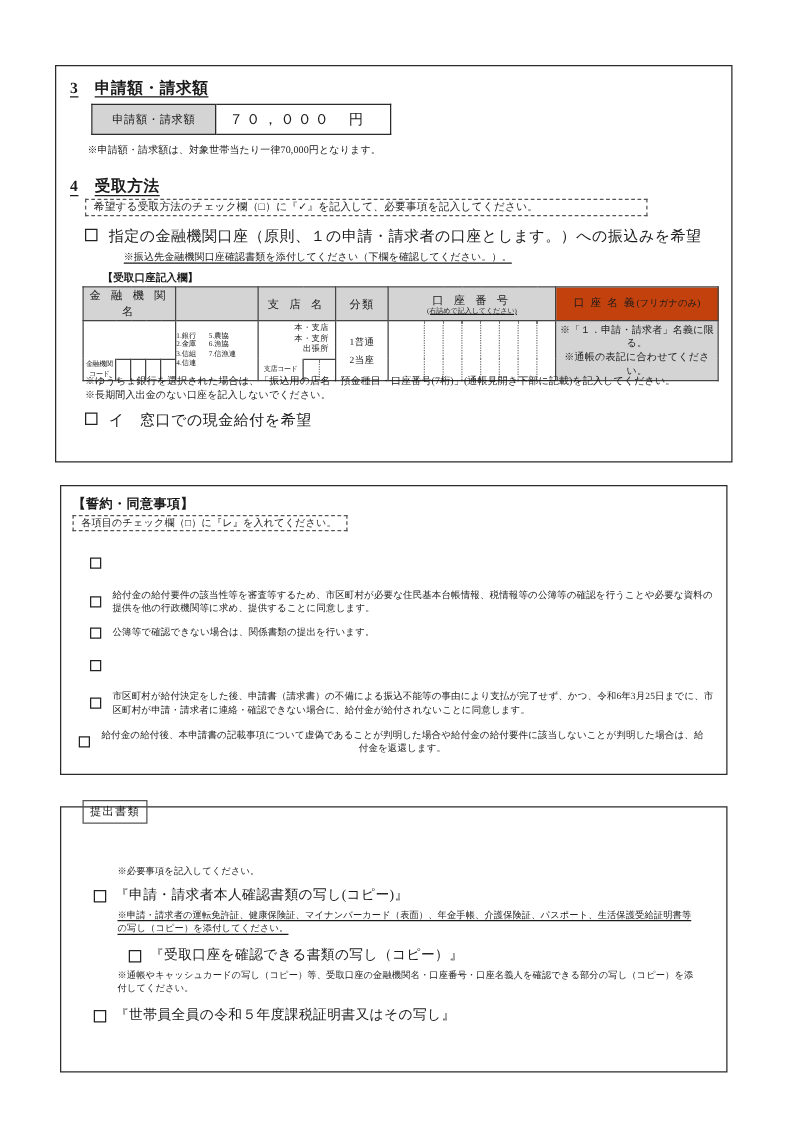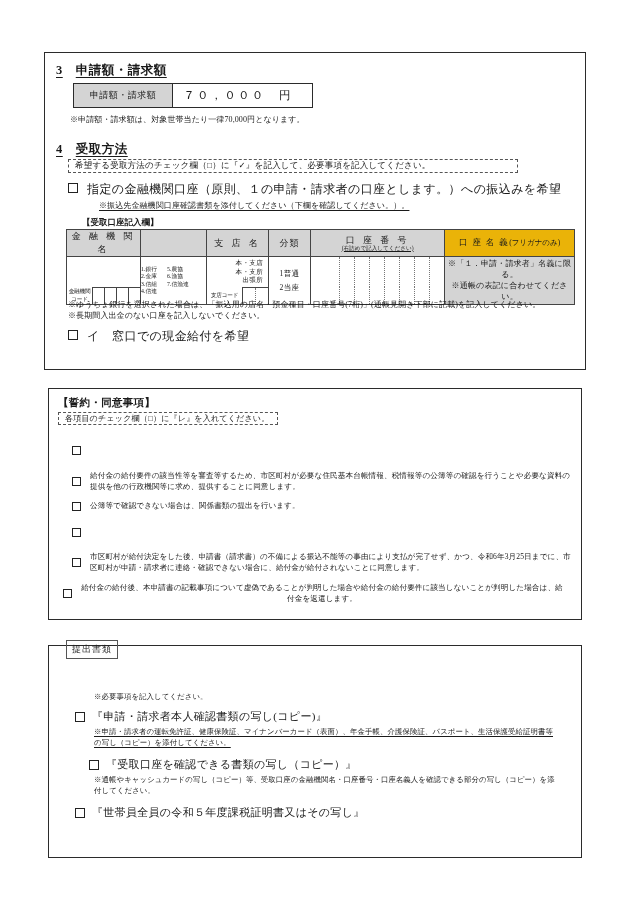--- a/index.html
+++ b/index.html
@@ -149,21 +149,21 @@
     height: 18px;
   }
   .bhead .sub {
     display: block;
     font-size: 5.6px;
     letter-spacing: 0;
     text-decoration: underline;
     margin-top: -2px;
   }
   .bhead-name {
-    background: #eab308;
+    background: #c2410c;
     text-align: center;
     font-size: 8.5px;
     letter-spacing: 1.4px;
     height: 11px;
   }
   .bhead-name .paren { letter-spacing: 0; font-size: 7.5px; }
   .name-notes {
     background: #d4d4d4;
     font-size: 8px;
     text-align: center;
@@ -429,21 +429,21 @@
   <div class="doc-badge" style="left:66px; top:640px; width:52px; height:19px;">提出書類</div>
 
   <div class="doc-note" style="left:94px; top:692px; width:470px;">※必要事項を記入してください。</div>
 
   <div class="doc-item" style="left:75px; top:710px;">
     <span class="cb cb-lg"></span>
     <span class="doc-text">『申請・請求者本人確認書類の写し(コピー)』</span>
   </div>
   <div class="doc-note u" style="left:94px; top:727px; width:462px;">※申請・請求者の運転免許証、健康保険証、マイナンバーカード（表面）、年金手帳、介護保険証、パスポート、生活保護受給証明書等の写し（コピー）を添付してください。</div>
 
-  <div class="doc-item" style="left:61px; top:758px;padding-left:28px;">
+  <div class="doc-item" style="left:75px; top:758px;padding-left:28px;">
     <span class="cb cb-lg"></span>
     <span class="doc-text">『受取口座を確認できる書類の写し（コピー）』</span>
   </div>
   <div class="doc-note" style="left:94px; top:775px; width:462px;">※通帳やキャッシュカードの写し（コピー）等、受取口座の金融機関名・口座番号・口座名義人を確認できる部分の写し（コピー）を添付してください。</div>
 
   <div class="doc-item" style="left:75px; top:806px;">
     <span class="cb cb-lg"></span>
     <span class="doc-text">『世帯員全員の令和５年度課税証明書又はその写し』</span>
   </div>
 

